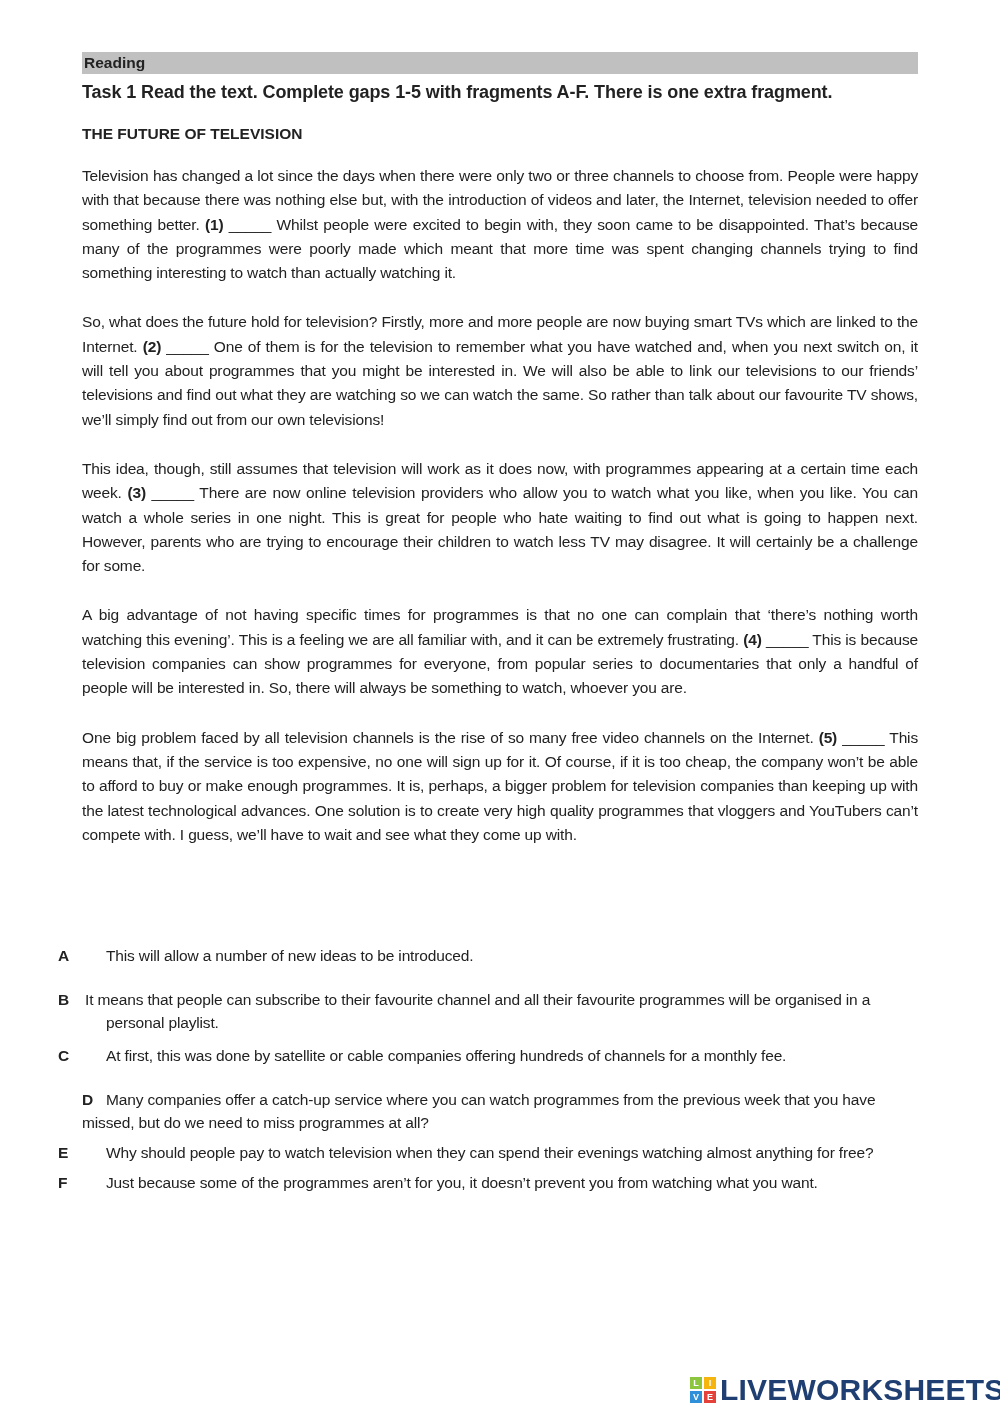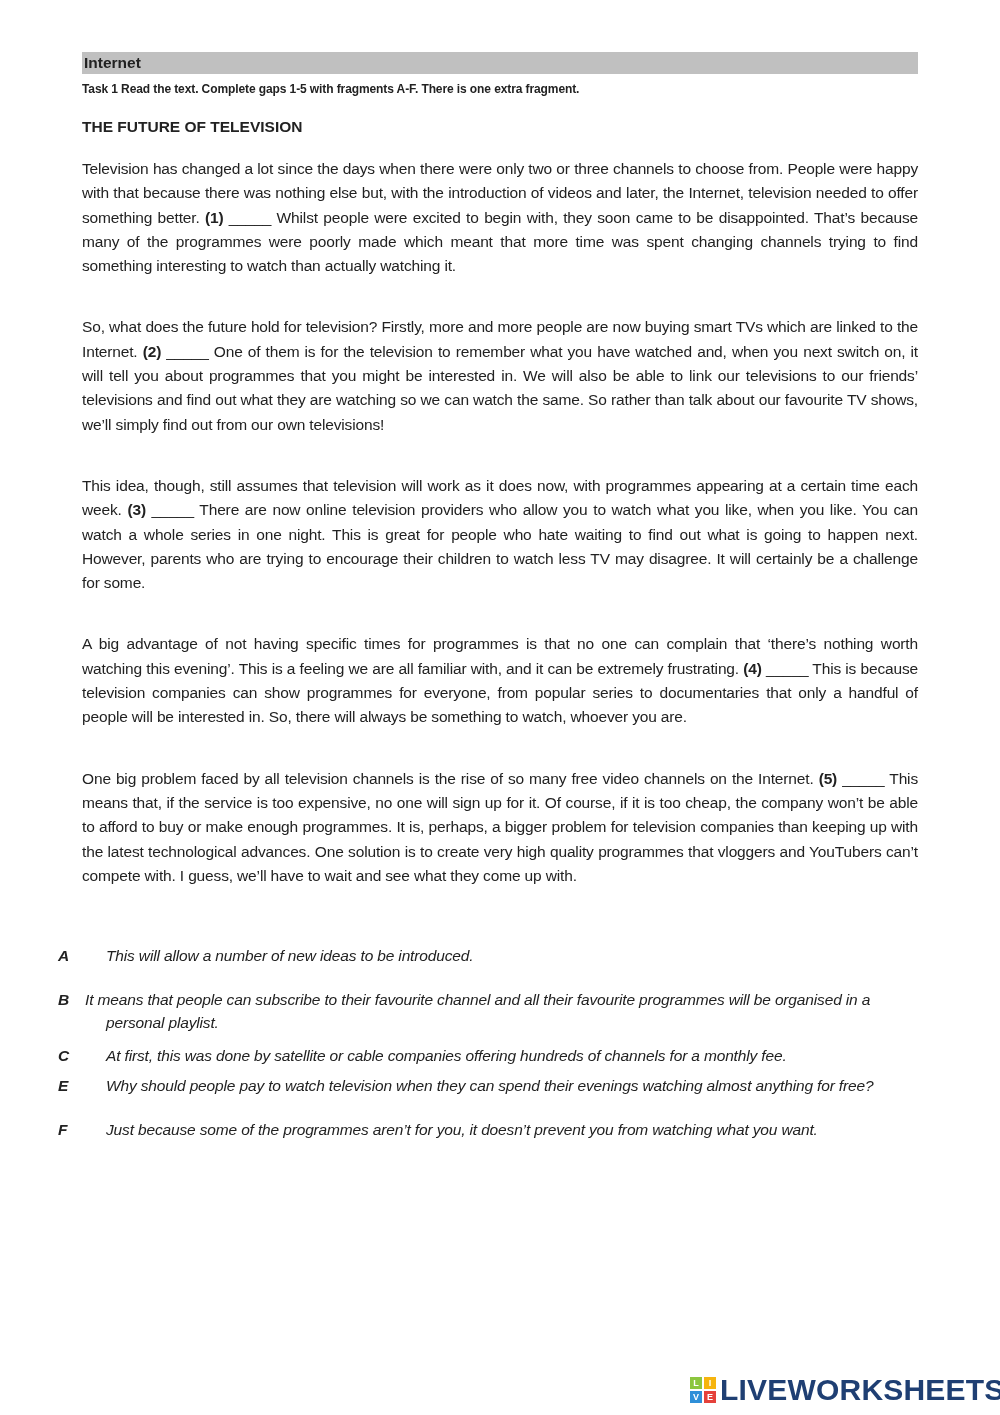--- a/index.html
+++ b/index.html
@@ -1,62 +1,63 @@
 <!DOCTYPE html>
 <html><head>
 <meta charset="utf-8">
 <style>
   html,body{margin:0;padding:0;background:#fff;}
   body{width:1000px;height:1415px;position:relative;overflow:hidden;
        font-family:"Liberation Sans Narrow","Liberation Sans",sans-serif;color:#222;}
   .page{position:absolute;left:82px;top:52px;width:836px;}
   .section-bar{background:#c0c0c0;height:22px;line-height:22px;padding-left:2px;
        font-weight:bold;font-size:15.5px;}
-  .task{font-weight:bold;font-size:12px;margin-top:8px;letter-spacing:-0.1px;}
+  .task{font-weight:bold;font-size:18px;margin-top:8px;letter-spacing:-0.1px;}
   .title{font-weight:bold;font-size:15.5px;margin-top:22px;}
-  .para{font-size:15.5px;line-height:24.3px;text-align:justify;margin-top:37px;letter-spacing:-0.15px;}
+  .para{font-size:15.5px;line-height:24.3px;text-align:justify;margin-top:25px;letter-spacing:-0.15px;}
   .para.first{margin-top:21px;}
   .para b{font-weight:bold;}
-  .frags{position:absolute;left:82px;top:944px;width:840px;font-size:15.5px;letter-spacing:-0.15px;font-style:italic;}
+  .frags{position:absolute;left:82px;top:944px;width:840px;font-size:15.5px;letter-spacing:-0.15px;}
   .frag{line-height:23px;}
   .frag .letter{font-weight:bold;display:inline-block;width:24px;}
   .frag.hang{padding-left:24px;text-indent:-24px;}
   .frag.b .letter{width:auto;margin-right:3px;}
   .frag.d{text-indent:0;padding-left:0;}
   .logo{position:absolute;left:690px;top:1376px;height:28px;display:flex;align-items:center;}
   .tiles{display:grid;grid-template-columns:12px 12px;grid-template-rows:12px 12px;gap:2px;margin-right:4px;}
   .tile{font-size:9px;font-weight:bold;color:#fff;display:flex;align-items:center;justify-content:center;
         font-family:"Liberation Sans",sans-serif;line-height:1;}
   .logo-text{font-family:"Liberation Sans",sans-serif;font-weight:bold;font-size:30px;color:#1f3f73;letter-spacing:0.2px;}
 </style>
 </head>
 <body>
 
 <div class="page">
-  <div class="section-bar">Internet</div>
+  <div class="section-bar">Reading</div>
   <div class="task">Task 1 Read the text. Complete gaps 1-5 with fragments A-F. There is one extra fragment.</div>
   <div class="title">THE FUTURE OF TELEVISION</div>
 
   <p class="para first"><span>Television has changed a lot since the days when there were only two or three channels to choose from. People were happy with that because there was nothing else but, with the introduction of videos and later, the Internet, television needed to offer something better. </span><b>(1)</b><span> _____ </span><span>Whilst people were excited to begin with, they soon came to be disappointed. That’s because many of the programmes were poorly made which meant that more time was spent changing channels trying to find something interesting to watch than actually watching it.</span></p>
 
   <p class="para"><span>So, what does the future hold for television? Firstly, more and more people are now buying smart TVs which are linked to the Internet. </span><b>(2)</b><span> _____ </span><span>One of them is for the television to remember what you have watched and, when you next switch on, it will tell you about programmes that you might be interested in. We will also be able to link our televisions to our friends’ televisions and find out what they are watching so we can watch the same. So rather than talk about our favourite TV shows, we’ll simply find out from our own televisions!</span></p>
 
   <p class="para"><span>This idea, though, still assumes that television will work as it does now, with programmes appearing at a certain time each week. </span><b>(3)</b><span> _____ </span><span>There are now online television providers who allow you to watch what you like, when you like. You can watch a whole series in one night. This is great for people who hate waiting to find out what is going to happen next. However, parents who are trying to encourage their children to watch less TV may disagree. It will certainly be a challenge for some.</span></p>
 
   <p class="para"><span>A big advantage of not having specific times for programmes is that no one can complain that ‘there’s nothing worth watching this evening’. This is a feeling we are all familiar with, and it can be extremely frustrating. </span><b>(4)</b><span> _____ </span><span>This is because television companies can show programmes for everyone, from popular series to documentaries that only a handful of people will be interested in. So, there will always be something to watch, whoever you are.</span></p>
 
   <p class="para"><span>One big problem faced by all television channels is the rise of so many free video channels on the Internet. </span><b>(5)</b><span> _____ </span><span>This means that, if the service is too expensive, no one will sign up for it. Of course, if it is too cheap, the company won’t be able to afford to buy or make enough programmes. It is, perhaps, a bigger problem for television companies than keeping up with the latest technological advances. One solution is to create very high quality programmes that vloggers and YouTubers can’t compete with. I guess, we’ll have to wait and see what they come up with.</span></p>
 </div>
 
 <div class="frags">
   <div class="frag hang" style="margin-top:0"><span class="letter">A</span><span>This will allow a number of new ideas to be introduced.</span></div>
   <div class="frag hang b" style="margin-top:21px"><span class="letter">B</span><span>It means that people can subscribe to their favourite channel and all their favourite programmes will be organised in a personal playlist.</span></div>
   <div class="frag hang" style="margin-top:10px"><span class="letter">C</span><span>At first, this was done by satellite or cable companies offering hundreds of channels for a monthly fee.</span></div>
+  <div class="frag d" style="margin-top:21px;padding-right:20px"><span class="letter">D</span><span>Many companies offer a catch-up service where you can watch programmes from the previous week that you have missed, but do we need to miss programmes at all?</span></div>
   <div class="frag hang" style="margin-top:7px;padding-right:40px"><span class="letter">E</span><span>Why should people pay to watch television when they can spend their evenings watching almost anything for free?</span></div>
-  <div class="frag hang" style="margin-top:21px"><span class="letter">F</span><span>Just because some of the programmes aren’t for you, it doesn’t prevent you from watching what you want.</span></div>
+  <div class="frag hang" style="margin-top:7px"><span class="letter">F</span><span>Just because some of the programmes aren’t for you, it doesn’t prevent you from watching what you want.</span></div>
 </div>
 
 <div class="logo">
   <div class="tiles">
     <div class="tile" style="background:#8cc63f">L</div>
     <div class="tile" style="background:#f6b40e">I</div>
     <div class="tile" style="background:#2f8fd8">V</div>
     <div class="tile" style="background:#e5413b">E</div>
   </div>
   <span class="logo-text">LIVEWORKSHEETS</span>

